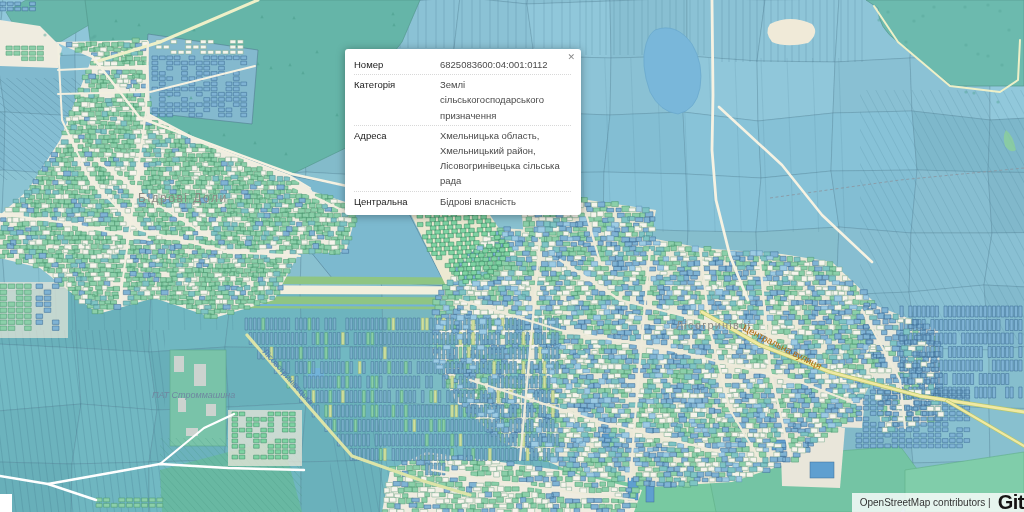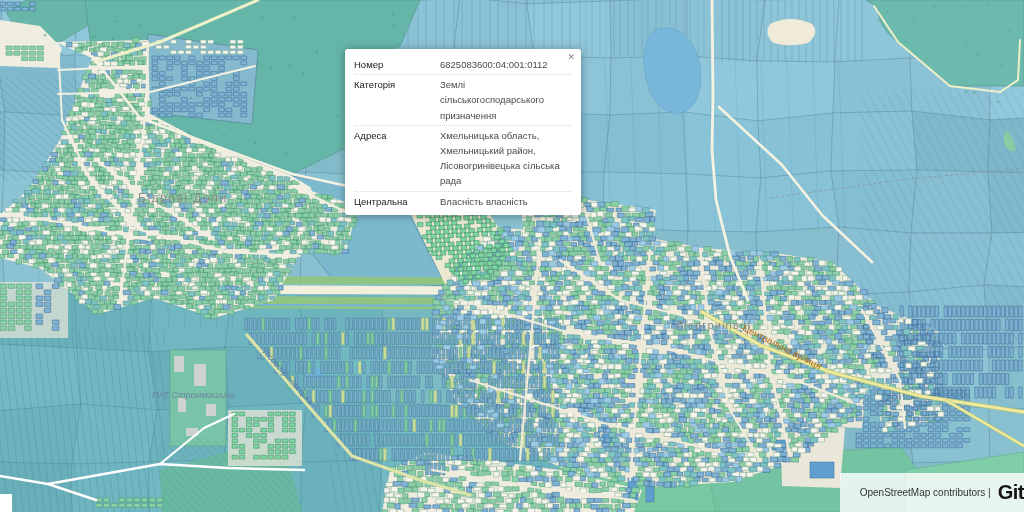--- a/index.html
+++ b/index.html
@@ -6,22 +6,22 @@
   #map svg{position:absolute;left:0;top:0;}
   .popup{position:absolute;left:345px;top:49px;width:236px;background:#fff;border-radius:3px;
         box-shadow:0 1px 8px rgba(0,0,0,0.35);font-size:9.5px;color:#444;padding:6px 10px 4px 9px;box-sizing:border-box;}
   .popup .row{display:flex;border-bottom:1px dotted #d8d8d8;padding:2px 0 2px 0;line-height:15.2px;}
   .popup .row:last-child{border-bottom:none;}
   .popup .lab{width:62px;flex:none;font-weight:normal;color:#1a1a1a;}
   .popup .val{color:#4a4a4a;margin-left:24px;}
   .popup .x{position:absolute;right:6px;top:3px;color:#888;font-size:9px;cursor:default;}
   .tail{position:absolute;left:454px;top:185px;width:0;height:0;border-left:10px solid transparent;
         border-right:10px solid transparent;border-top:10px solid #fff;}
-  .attr{position:absolute;right:0;bottom:0;height:39px;background:rgba(255,255,255,0.8);
-        display:flex;align-items:center;padding-left:20px;font-size:10px;color:#333;}
+  .attr{position:absolute;right:0;bottom:0;height:19px;background:rgba(255,255,255,0.8);
+        display:flex;align-items:center;padding-left:8px;font-size:10px;color:#333;}
   .attr b{font-size:20px;color:#161414;letter-spacing:-0.5px;margin-left:7px;font-weight:bold;}
   .corner{position:absolute;left:0;bottom:0;width:12px;height:18px;background:#fff;}
 </style></head>
 <body>
 <div id="map">
 <svg width="1024" height="512" viewBox="0 0 1024 512">
 
 <rect width="1024" height="512" fill="#87bfce"></rect>
 
 <polygon points="-77,-61 -3,-58 3,3 -75,5" fill="#8dc4d7" stroke="#4a7389" stroke-width="0.55" stroke-opacity="0.45"></polygon>
@@ -1099,20 +1099,20 @@
         <div class="val">Землі сільськогосподарського<br>призначення</div>
       </div>
 
   <div class="row">
         <div class="lab">Адреса</div>
         <div class="val">Хмельницька область,<br>Хмельницький район,<br>Лісовогринівецька сільська рада</div>
       </div>
 
   <div class="row">
         <div class="lab">Центральна</div>
-        <div class="val">Власність власність</div>
+        <div class="val">Бідрові власність</div>
       </div>
 </div>
 
 <div class="attr">OpenStreetMap contributors | <b>Git</b></div>
 
 <div class="corner"></div>
 </div>
 
 </body></html>

